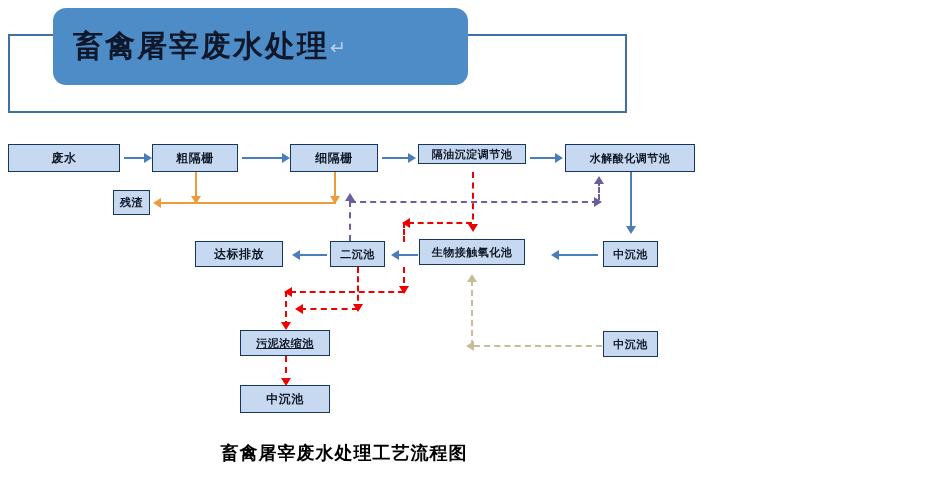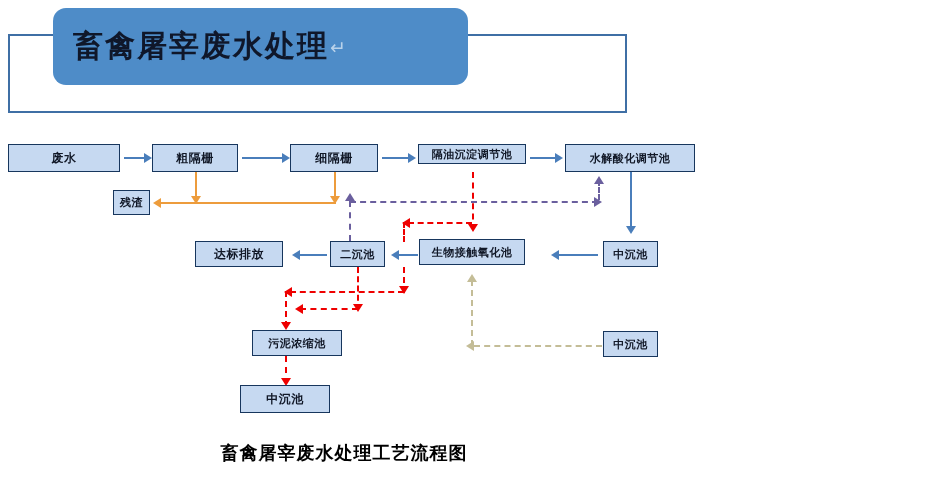--- a/index.html
+++ b/index.html
@@ -182,21 +182,21 @@
   <div class="node small" style="left:113px;top:190px;width:37px;height:25px;">残渣</div>
 
   <div class="node" style="left:195px;top:241px;width:88px;height:26px;">达标排放</div>
 
   <div class="node small" style="left:330px;top:241px;width:55px;height:26px;">二沉池</div>
 
   <div class="node small" style="left:419px;top:239px;width:106px;height:26px;">生物接触氧化池</div>
 
   <div class="node small" style="left:603px;top:241px;width:55px;height:26px;">中沉池</div>
 
-  <div class="node small" style="left:252px;top:330px;width:90px;height:26px;">污泥浓缩池</div>
+  <div class="node small" style="left:240px;top:330px;width:90px;height:26px;text-decoration:underline;">污泥浓缩池</div>
 
   <div class="node small" style="left:603px;top:331px;width:55px;height:26px;">中沉池</div>
 
   <div class="node" style="left:240px;top:385px;width:90px;height:28px;">中沉池</div>
 
   <div class="caption">畜禽屠宰废水处理工艺流程图</div>
 
 </div>
 
 </body></html>

